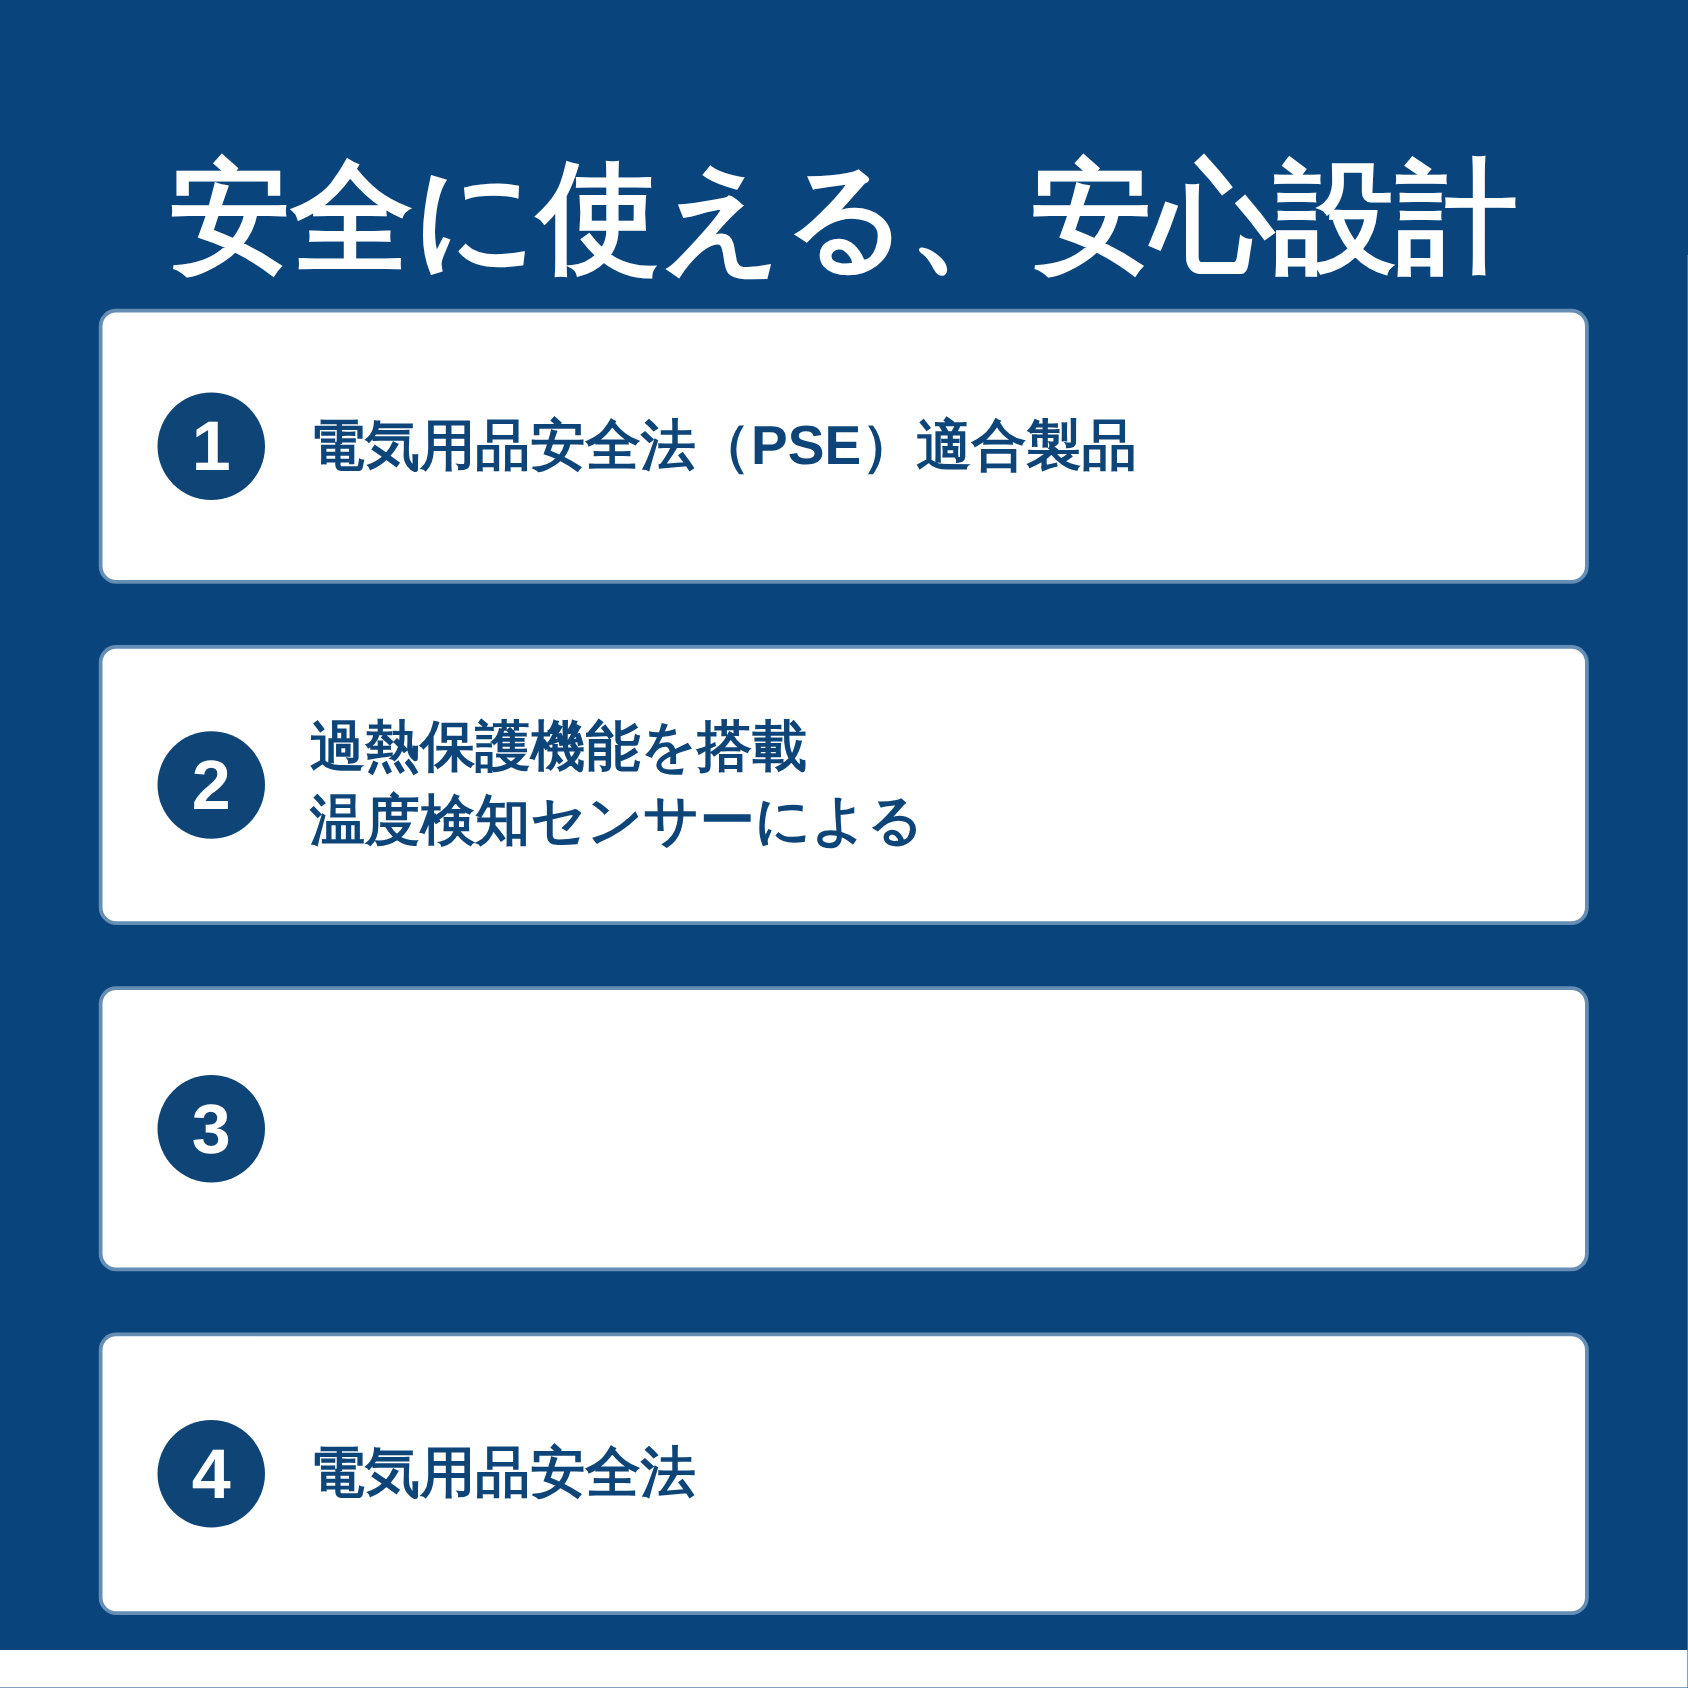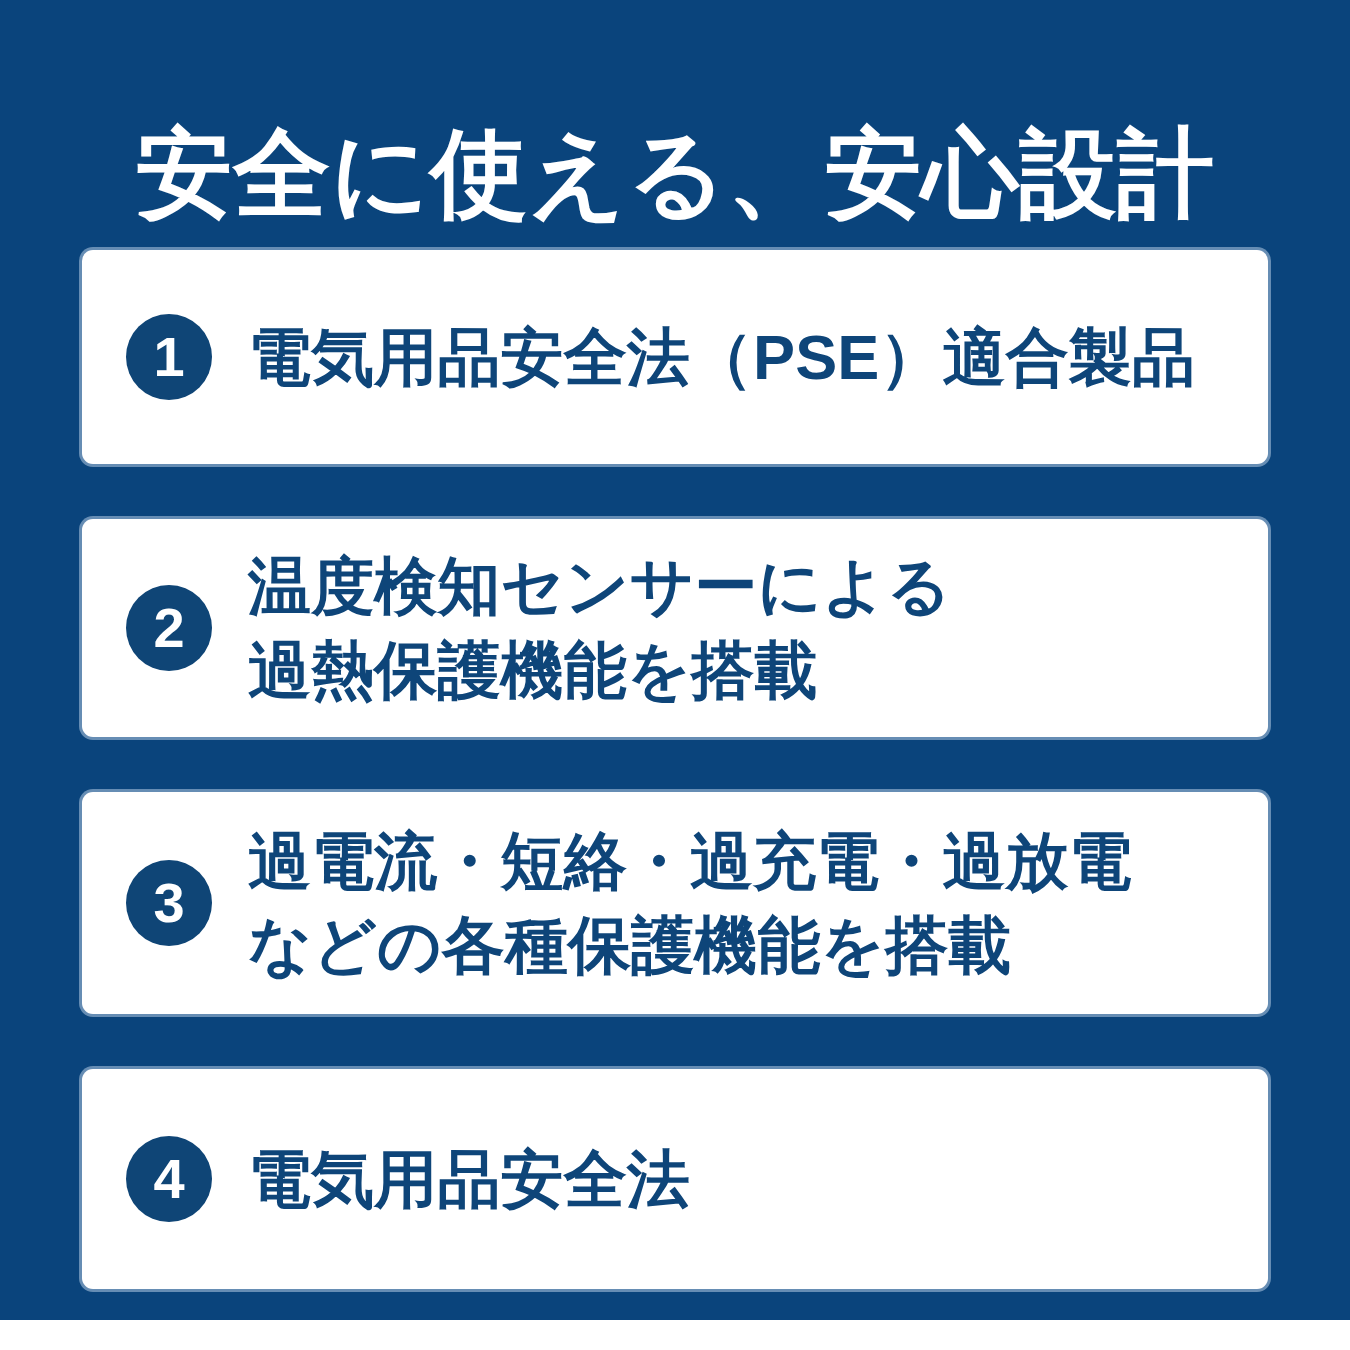--- a/index.html
+++ b/index.html
@@ -85,21 +85,21 @@
     font-weight: bold;
     line-height: 1;
     font-family: "Liberation Sans", "DejaVu Sans", sans-serif;
     user-select: none;
   }
 
   
   .card-text {
     margin-left: 36px;
     color: #0e4579;
-    font-size: 63px;
+    font-size: 44px;
     font-weight: bold;
     line-height: 1.34;
     letter-spacing: 0.002em;
     white-space: nowrap;
     font-family: "Liberation Sans", "DejaVu Sans", sans-serif;
   }
 
   .card-text .line { display: block; }
 </style>
 </head>
@@ -114,31 +114,27 @@
     <div class="feature-card single-line">
       <div class="badge">1</div>
       <div class="card-text">
         <span class="line">電気用品安全法（PSE）適合製品</span>
       </div>
     </div>
 
     <div class="feature-card two-line">
       <div class="badge">2</div>
       <div class="card-text">
+        <span class="line">過熱保護機能を搭載</span>
         <span class="line">温度検知センサーによる</span>
-        <span class="line">過熱保護機能を搭載</span>
       </div>
     </div>
 
     <div class="feature-card two-line-a">
       <div class="badge">3</div>
-      <div class="card-text">
-        <span class="line">過電流・短絡・過充電・過放電</span>
-        <span class="line">などの各種保護機能を搭載</span>
-      </div>
     </div>
 
     <div class="feature-card two-line-b">
       <div class="badge">4</div>
       <div class="card-text">
         <span class="line">電気用品安全法</span>
       </div>
     </div>
 
   </div>

